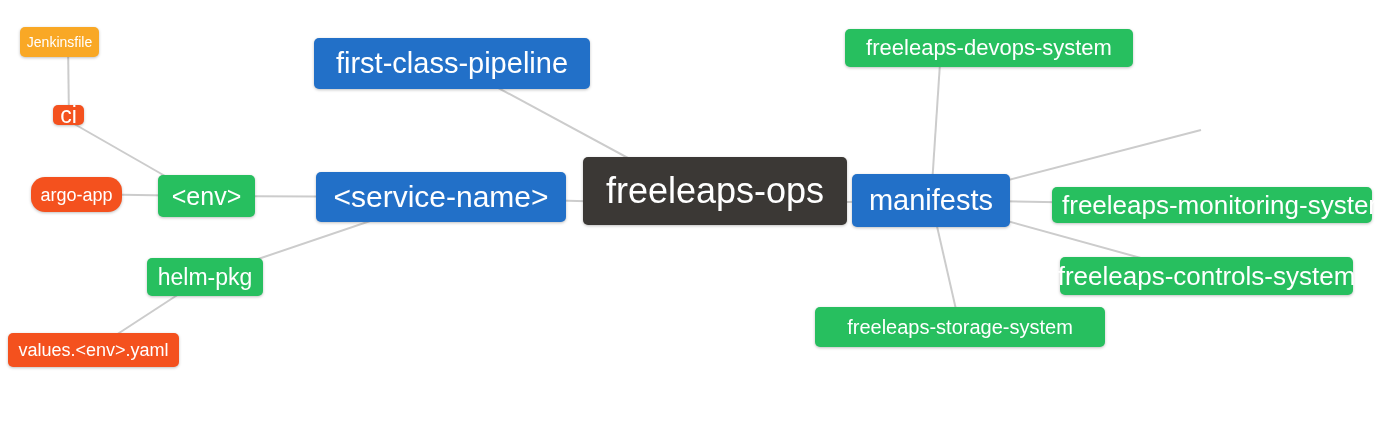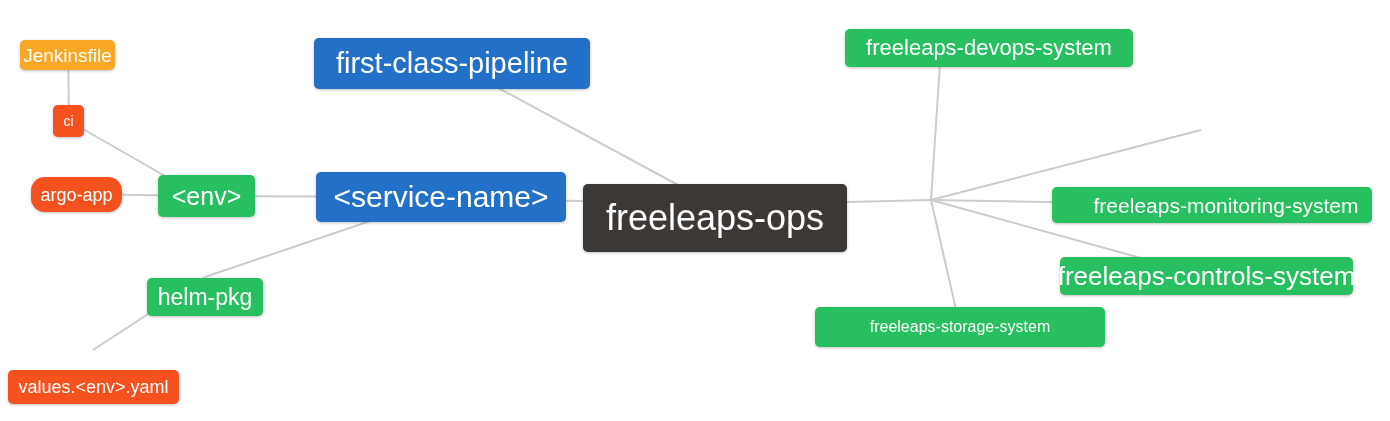--- a/index.html
+++ b/index.html
@@ -23,35 +23,35 @@
     box-sizing:border-box;
     line-height:1;
   }
   .c-dark  {background:#3B3835;}
   .c-blue  {background:#2270C8;}
   .c-green {background:#27BF5F;}
   .c-red   {background:#F4511E;}
   .c-orange{background:#F9A825;}
 
   
-  .n-jenkinsfile {left:20px;  top:27px;  width:95px;  height:30px; font-size:19px;margin-top:13px;}
-  .n-ci          {left:53px;  top:105px; width:31px;  height:32px; font-size:14px;}
+  .n-jenkinsfile {left:20px;  top:27px;  width:79px;  height:30px; font-size:14px;}
+  .n-ci          {left:53px;  top:105px; width:31px;  height:20px; font-size:23px;}
   .n-argo-app    {left:31px;  top:177px; width:91px;  height:35px; font-size:18px;border-radius:14px;}
   .n-env         {left:158px; top:175px; width:97px;  height:42px; font-size:25px;}
-  .n-helm-pkg    {left:147px; top:258px; width:116px; height:38px; font-size:23px;margin-top:20px;}
-  .n-values      {left:8px;   top:333px; width:171px; height:34px; font-size:18px;margin-top:37px;}
+  .n-helm-pkg    {left:147px; top:258px; width:116px; height:38px; font-size:23px;}
+  .n-values      {left:8px;   top:333px; width:171px; height:34px; font-size:18px;}
   .n-pipeline    {left:314px; top:38px;  width:276px; height:51px; font-size:29px;}
   .n-service     {left:316px; top:172px; width:250px; height:50px; font-size:30px;text-align:right;}
-  .n-ops         {left:583px; top:184px; width:264px; height:68px; font-size:36px;}
+  .n-ops         {left:583px; top:157px; width:264px; height:68px; font-size:36px;}
   .n-manifests   {left:852px; top:174px; width:158px; height:53px; font-size:29px;}
   .n-devops      {left:845px; top:29px;  width:288px; height:38px; font-size:22px;}
   .n-network     {left:1053px;top:110px; width:297px; height:40px; font-size:22px;}
-  .n-monitoring  {left:1052px;top:187px; width:320px; height:36px; font-size:21px;padding-left:28px;}
+  .n-monitoring  {left:1052px;top:187px; width:320px; height:36px; font-size:26px;padding-left:28px;}
   .n-controls    {left:1060px;top:257px; width:293px; height:38px; font-size:26px;}
-  .n-storage     {left:815px; top:307px; width:290px; height:40px; font-size:16px;}
+  .n-storage     {left:815px; top:307px; width:290px; height:40px; font-size:20px;}
 </style>
 </head>
 <body>
 
 <div id="canvas">
 
   <svg id="edges" viewBox="0 0 1390 421" xmlns="http://www.w3.org/2000/svg">
     <line x1="68" y1="42" x2="69" y2="121"></line>
     <line x1="69" y1="121" x2="200" y2="196"></line>
     <line x1="76" y1="194" x2="200" y2="196"></line>
@@ -70,18 +70,19 @@
 
   <div class="node c-orange n-jenkinsfile">Jenkinsfile</div>
   <div class="node c-red    n-ci">ci</div>
   <div class="node c-red    n-argo-app">argo-app</div>
   <div class="node c-green  n-env">&lt;env&gt;</div>
   <div class="node c-green  n-helm-pkg">helm-pkg</div>
   <div class="node c-red    n-values">values.&lt;env&gt;.yaml</div>
   <div class="node c-blue   n-pipeline">first-class-pipeline</div>
   <div class="node c-blue   n-service">&lt;service-name&gt;</div>
   <div class="node c-dark   n-ops">freeleaps-ops</div>
+  <div class="node c-blue   n-manifests">manifests</div>
   <div class="node c-green  n-devops">freeleaps-devops-system</div>
   <div class="node c-green  n-monitoring">freeleaps-monitoring-system</div>
   <div class="node c-green  n-controls">freeleaps-controls-system</div>
   <div class="node c-green  n-storage">freeleaps-storage-system</div>
 
 </div>
 
 </body></html>

